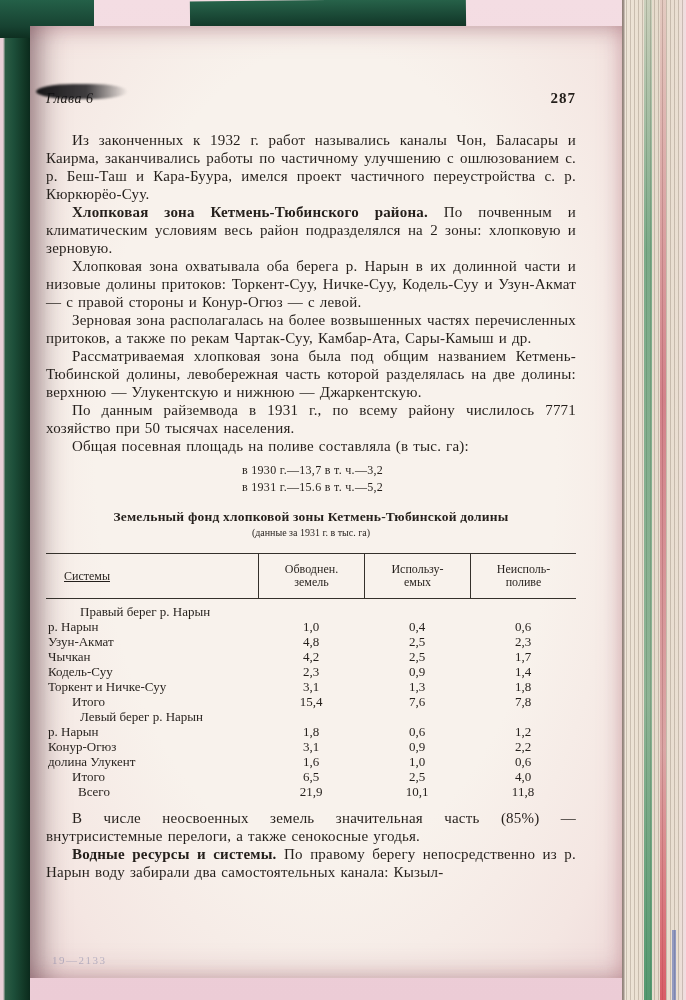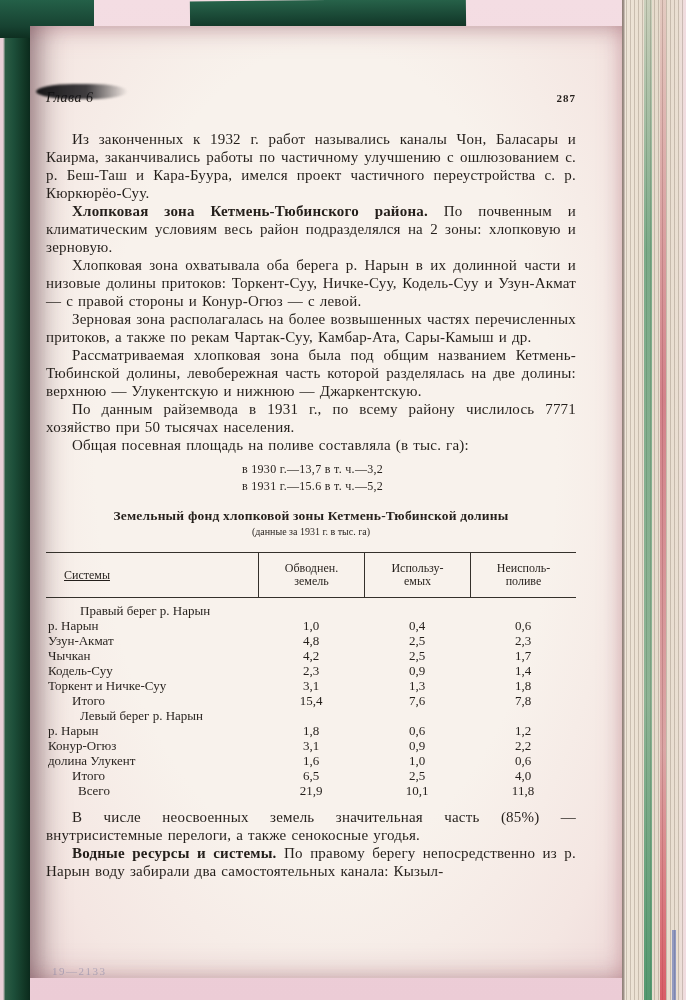--- a/index.html
+++ b/index.html
@@ -33,21 +33,21 @@
         box-shadow:
           inset 26px 0 30px -18px rgba(70,35,45,0.55),
           inset -14px 0 22px -14px rgba(185,125,135,0.50),
           inset 0 18px 26px -16px rgba(175,115,128,0.50),
           inset 0 -20px 30px -18px rgba(175,115,128,0.45);}
   .content{position:absolute;inset:0;padding:64px 46px 0 16px;}
 
   
   .runhead{display:flex;justify-content:space-between;align-items:baseline;margin-bottom:24px;}
   .chapter{font-style:italic;font-size:14px;letter-spacing:0.5px;}
-  .pagenum{font-weight:bold;font-size:11px;letter-spacing:1px;}
+  .pagenum{font-weight:bold;font-size:15px;letter-spacing:1px;}
   .smudge{position:absolute;left:6px;top:58px;width:92px;height:15px;border-radius:45%/55%;
         background:linear-gradient(90deg,rgba(12,12,14,0.95) 0%,rgba(18,18,22,0.8) 55%,rgba(18,18,22,0) 100%);
         filter:blur(1.3px);z-index:3;}
 
   
   .para{margin:0;text-indent:26px;text-align:justify;font-size:15px;line-height:18px;letter-spacing:0.2px;word-spacing:1px;}
   .lead{font-weight:bold;}
 
   
   .stats{margin:7px 0 9px 196px;font-size:12px;line-height:17px;letter-spacing:0.3px;}
@@ -64,21 +64,21 @@
   .tbody{margin-top:5px;}
   .tr{display:flex;line-height:15px;font-size:13px;}
   .td{box-sizing:border-box;}
   .td.c0{width:212px;padding-left:2px;}
   .td.c1,.td.c2,.td.c3{width:106px;text-align:center;}
   .tr.group .c0{padding-left:34px;}
   .tr.subtotal .c0{padding-left:26px;}
   .tr.total .c0{padding-left:32px;}
 
   .after{margin-top:10px;}
-  .printcode{position:absolute;left:22px;bottom:1px;font-size:11px;letter-spacing:1.5px;color:rgba(100,110,155,0.40);text-align:right;}
+  .printcode{position:absolute;left:22px;bottom:12px;font-size:11px;letter-spacing:1.5px;color:rgba(100,110,155,0.40);text-align:right;}
 </style>
 </head>
 <body>
 
 <div class="scan">
 
   <div class="cover-left"></div>
   <div class="cover-top-left"></div>
   <div class="cover-top-bar"></div>
 

